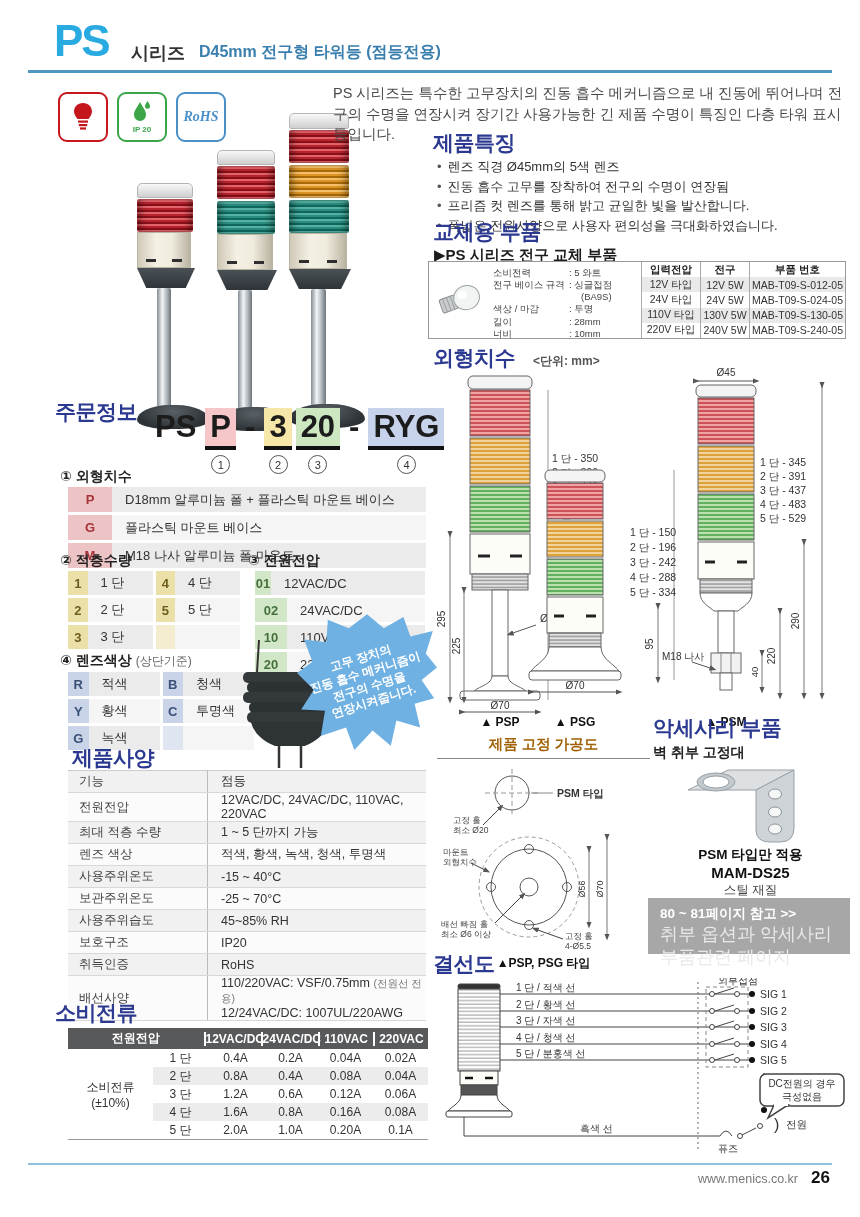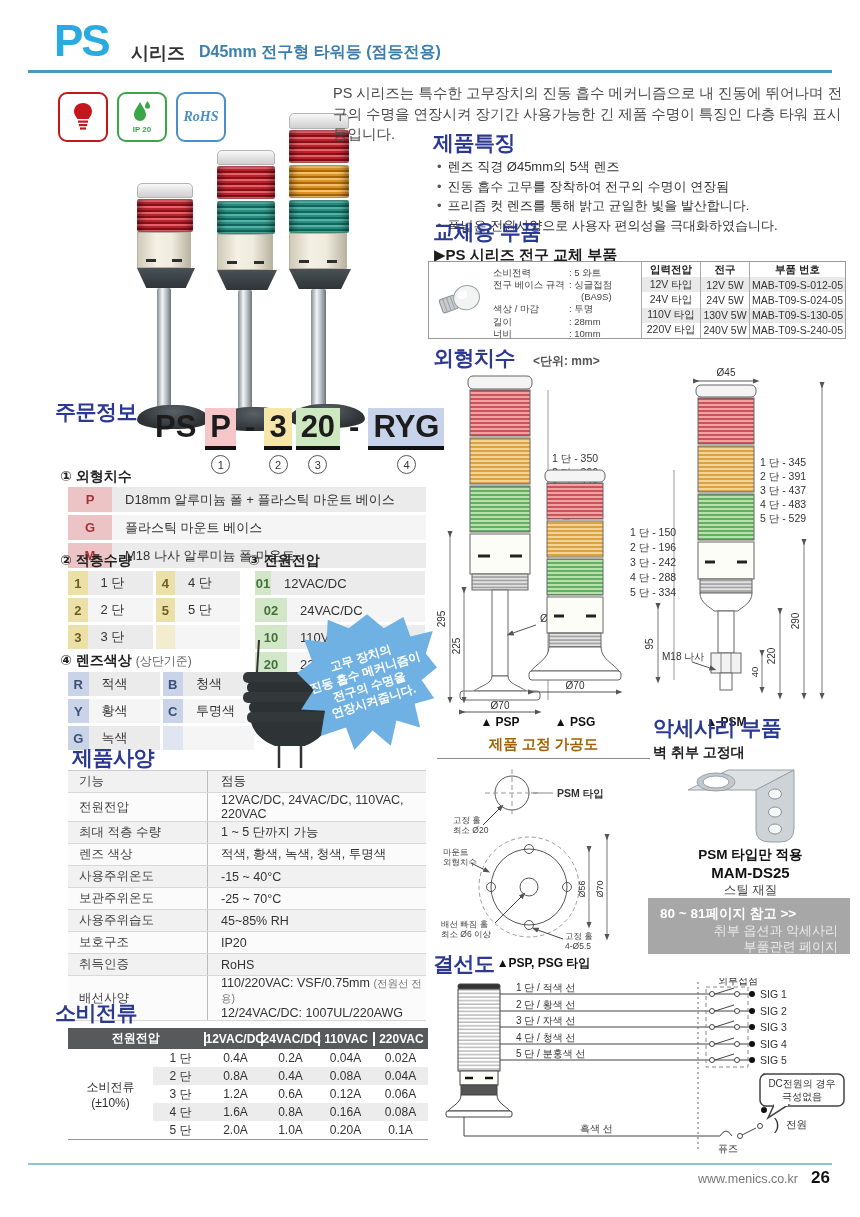--- a/index.html
+++ b/index.html
@@ -79,21 +79,21 @@
 .pspec .r{display:flex;} .pspec .l{width:76px;} 
 .ptab{flex:1;display:flex;flex-direction:column;font-size:10.5px;}
 .ptr{display:flex;flex:1;align-items:flex-end;text-align:center;}
 .ptr>div{border-left:1px solid #aaa;height:100%;display:flex;align-items:center;justify-content:center;}
 .pc1{width:58px;} .pc2{width:48px;} .pc3{flex:1;}
 .pth{font-weight:bold;color:#222;}
 .pshade{background:#e9e9e9;}
 
 .gbox{left:648px;top:898px;width:202px;height:56px;background:#a7a7a7;box-sizing:border-box;padding:7px 12px;}
 .gbox .t1{color:#fff;font-weight:bold;font-size:13.5px;}
-.gbox .t2{color:#e9e9e9;font-size:13px;line-height:1.25;text-align:right;}
+.gbox .t2{color:#e9e9e9;font-size:18px;line-height:1.25;}
 
 .ctr{text-align:center;}
 svg text{font-family:"Liberation Sans","DejaVu Sans",sans-serif;}
 .footrule{left:28px;top:1163px;width:804px;height:2px;background:#8fc3dc;}
 .mount-title{font-size:14.5px;font-weight:bold;color:#a16207;text-align:center;border-bottom:1.5px solid #888;padding-bottom:4px;}
 </style>
 </head>
 <body>
 
 <div class="page">

